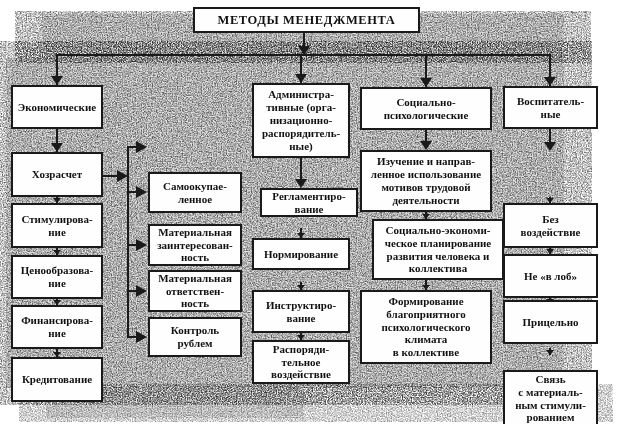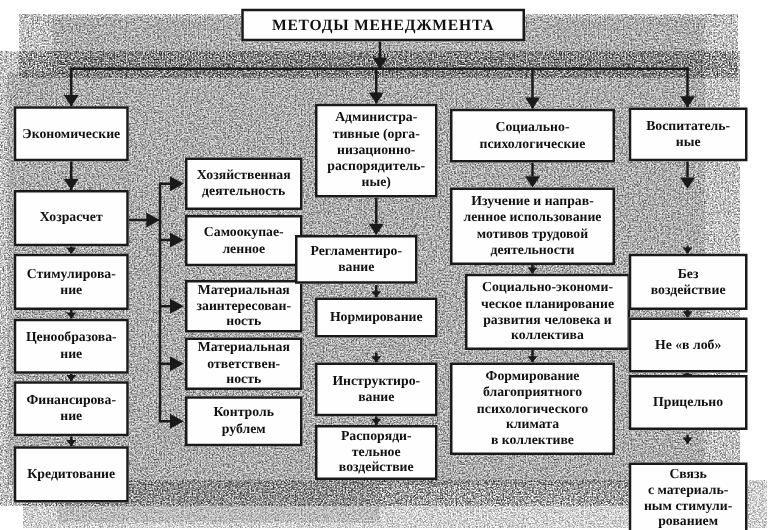--- a/index.html
+++ b/index.html
@@ -120,39 +120,37 @@
   <div class="box" style="left:11px;top:85px;width:92px;height:44px">Экономические</div>
   <div class="box" style="left:11px;top:152px;width:92px;height:45px">Хозрасчет</div>
   <div class="box" style="left:11px;top:203px;width:92px;height:45px">Стимулирова-
 ние</div>
   <div class="box" style="left:11px;top:255px;width:92px;height:44px">Ценообразова-
 ние</div>
   <div class="box" style="left:11px;top:305px;width:92px;height:44px">Финансирова-
 ние</div>
   <div class="box" style="left:11px;top:357px;width:92px;height:45px">Кредитование</div>
 
-  <div class="box" style="left:148px;top:126px;width:94px;height:42px">Хозяйственная
-деятельность</div>
   <div class="box" style="left:148px;top:172px;width:94px;height:41px">Самоокупае-
 ленное</div>
   <div class="box" style="left:148px;top:224px;width:94px;height:42px">Материальная
 заинтересован-
 ность</div>
   <div class="box" style="left:148px;top:270px;width:94px;height:42px">Материальная
 ответствен-
 ность</div>
   <div class="box" style="left:148px;top:317px;width:94px;height:40px">Контроль
 рублем</div>
 
   <div class="box" style="left:252px;top:83px;width:98px;height:75px">Администра-
 тивные (орга-
 низационно-
 распорядитель-
 ные)</div>
-  <div class="box" style="left:236px;top:188px;width:98px;height:39px">Регламентиро-
+  <div class="box" style="left:260px;top:188px;width:98px;height:29px">Регламентиро-
 вание</div>
   <div class="box" style="left:252px;top:238px;width:98px;height:32px">Нормирование</div>
   <div class="box" style="left:252px;top:290px;width:98px;height:43px">Инструктиро-
 вание</div>
   <div class="box" style="left:252px;top:340px;width:98px;height:44px">Распоряди-
 тельное
 воздействие</div>
 
   <div class="box" style="left:360px;top:87px;width:132px;height:43px">Социально-
 психологические</div>

